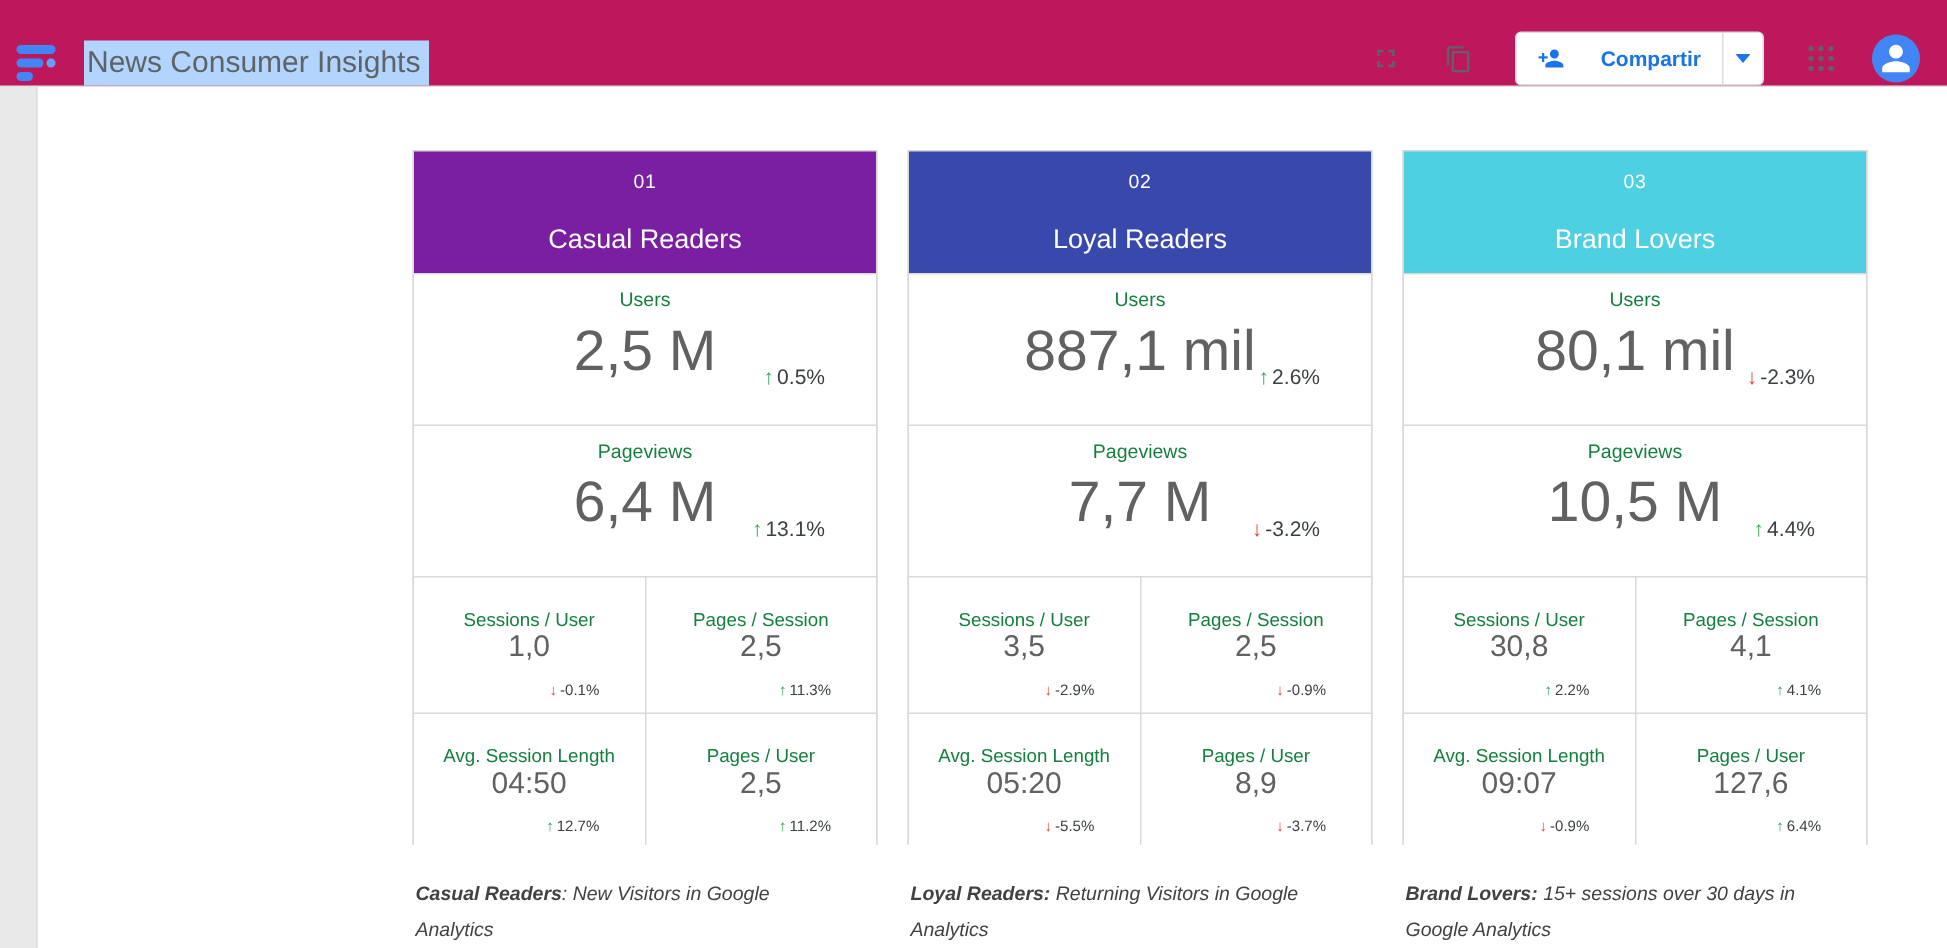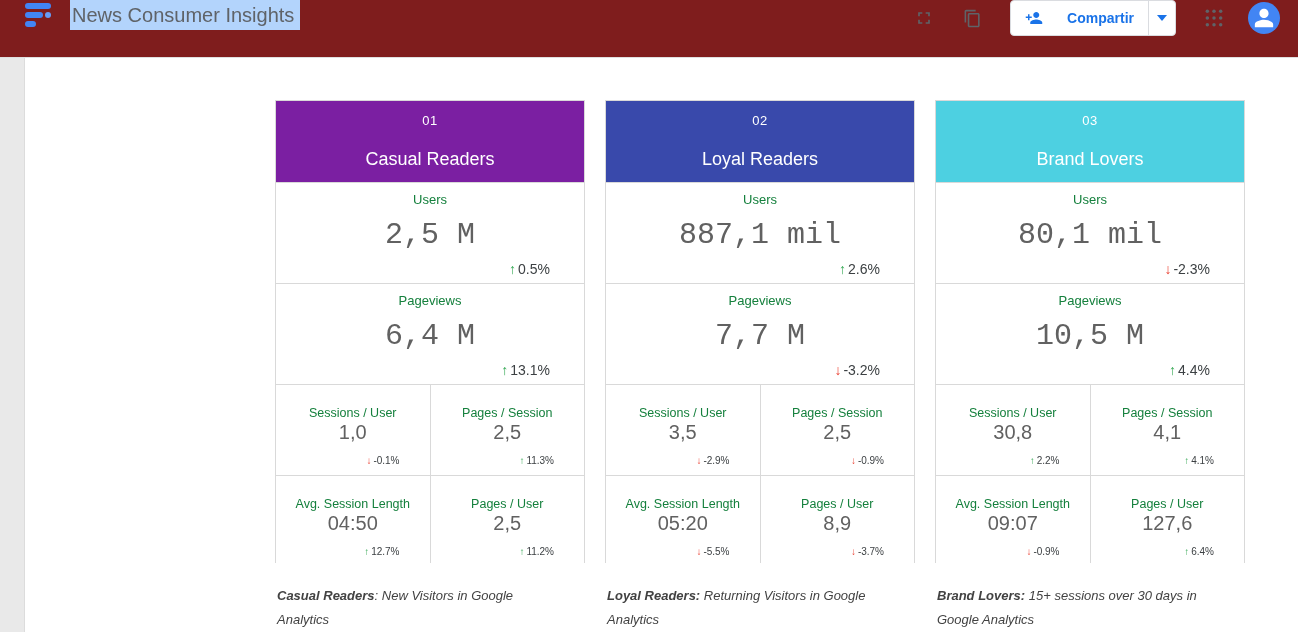--- a/index.html
+++ b/index.html
@@ -1,21 +1,21 @@
 <!DOCTYPE html>
 <html><head>
 <meta charset="utf-8">
 <style>
   * { box-sizing: border-box; margin: 0; padding: 0; }
   html,body { width:1298px; height:632px; overflow:hidden; background:#fff;
     font-family:"Liberation Sans","DejaVu Sans",sans-serif; }
 
   
-  .appbar { height:58px; display:flex; align-items:flex-start; justify-content:space-between;
-    padding:0 10px 0 24px; border-bottom:1px solid #e0e0e0; background:#7f1d1d; }
+  .appbar { height:58px; display:flex; align-items:flex-end; justify-content:space-between;
+    padding:0 10px 0 10px; border-bottom:1px solid #e0e0e0; background:#be185d; }
   .appbar-left { display:flex; align-items:center; }
   .logo { width:32px; height:30px; margin-right:14px; display:flex; align-items:center; }
   .report-title { font-size:20px; font-weight:400; color:#5f6368; }
   .report-title .sel { background:#b3d4fc; padding:4px 6px 4px 2px; }
   .appbar-right { display:flex; align-items:center; }
   .icon-btn { width:24px; height:24px; margin:0 12px; border:none; background:transparent;
     cursor:pointer; color:#5f6368; display:flex; align-items:center; justify-content:center; }
   .icon-btn svg { fill:#5f6368; }
   .share-btn { display:flex; align-items:stretch; height:36px; border:1px solid #dadce0;
     border-radius:4px; background:#fff; margin:0 14px; overflow:hidden; }
@@ -42,24 +42,24 @@
     justify-content:center; gap:21px; color:#fff; }
   .band-num { font-size:13px; letter-spacing:.5px; }
   .band-title { font-size:18px; }
   .cell { position:relative; background:#fff; }
   .cell.wide { grid-column:1/3; }
   .label { position:absolute; top:9px; left:0; right:0; text-align:center;
     font-size:13px; color:#15803d; }
   .cell.small .label { font-size:12.5px;margin-top:12px; }
   .value { position:absolute; top:52%; left:0; right:0; transform:translateY(-50%);
     text-align:center; color:#616161; }
-  .cell.wide .value { font-size:30px;font-family:Liberation Mono, monospace; }
+  .cell.wide .value { font-size:38px; }
   .cell.small .value { font-size:20px; }
   .delta { position:absolute; font-size:14px; color:#3c4043; white-space:nowrap; }
-  .cell.wide .delta { right:34px; bottom:6px; }
+  .cell.wide .delta { right:34px; bottom:24px; }
   .cell.small .delta { right:30px; bottom:9px; font-size:10px; }
   .arrow { margin-right:2px; font-weight:700; }
   .delta[data-dir="up"] .arrow::before { content:"↑"; color:#34A853; }
   .delta[data-dir="down"] .arrow::before { content:"↓"; color:#EA4335; }
 
   
   .footnote { position:absolute; top:526px; width:282px; font-size:13px; line-height:24px;
     font-style:italic; color:#424242; }
   .footnote .fb { font-weight:700; }
 </style>

